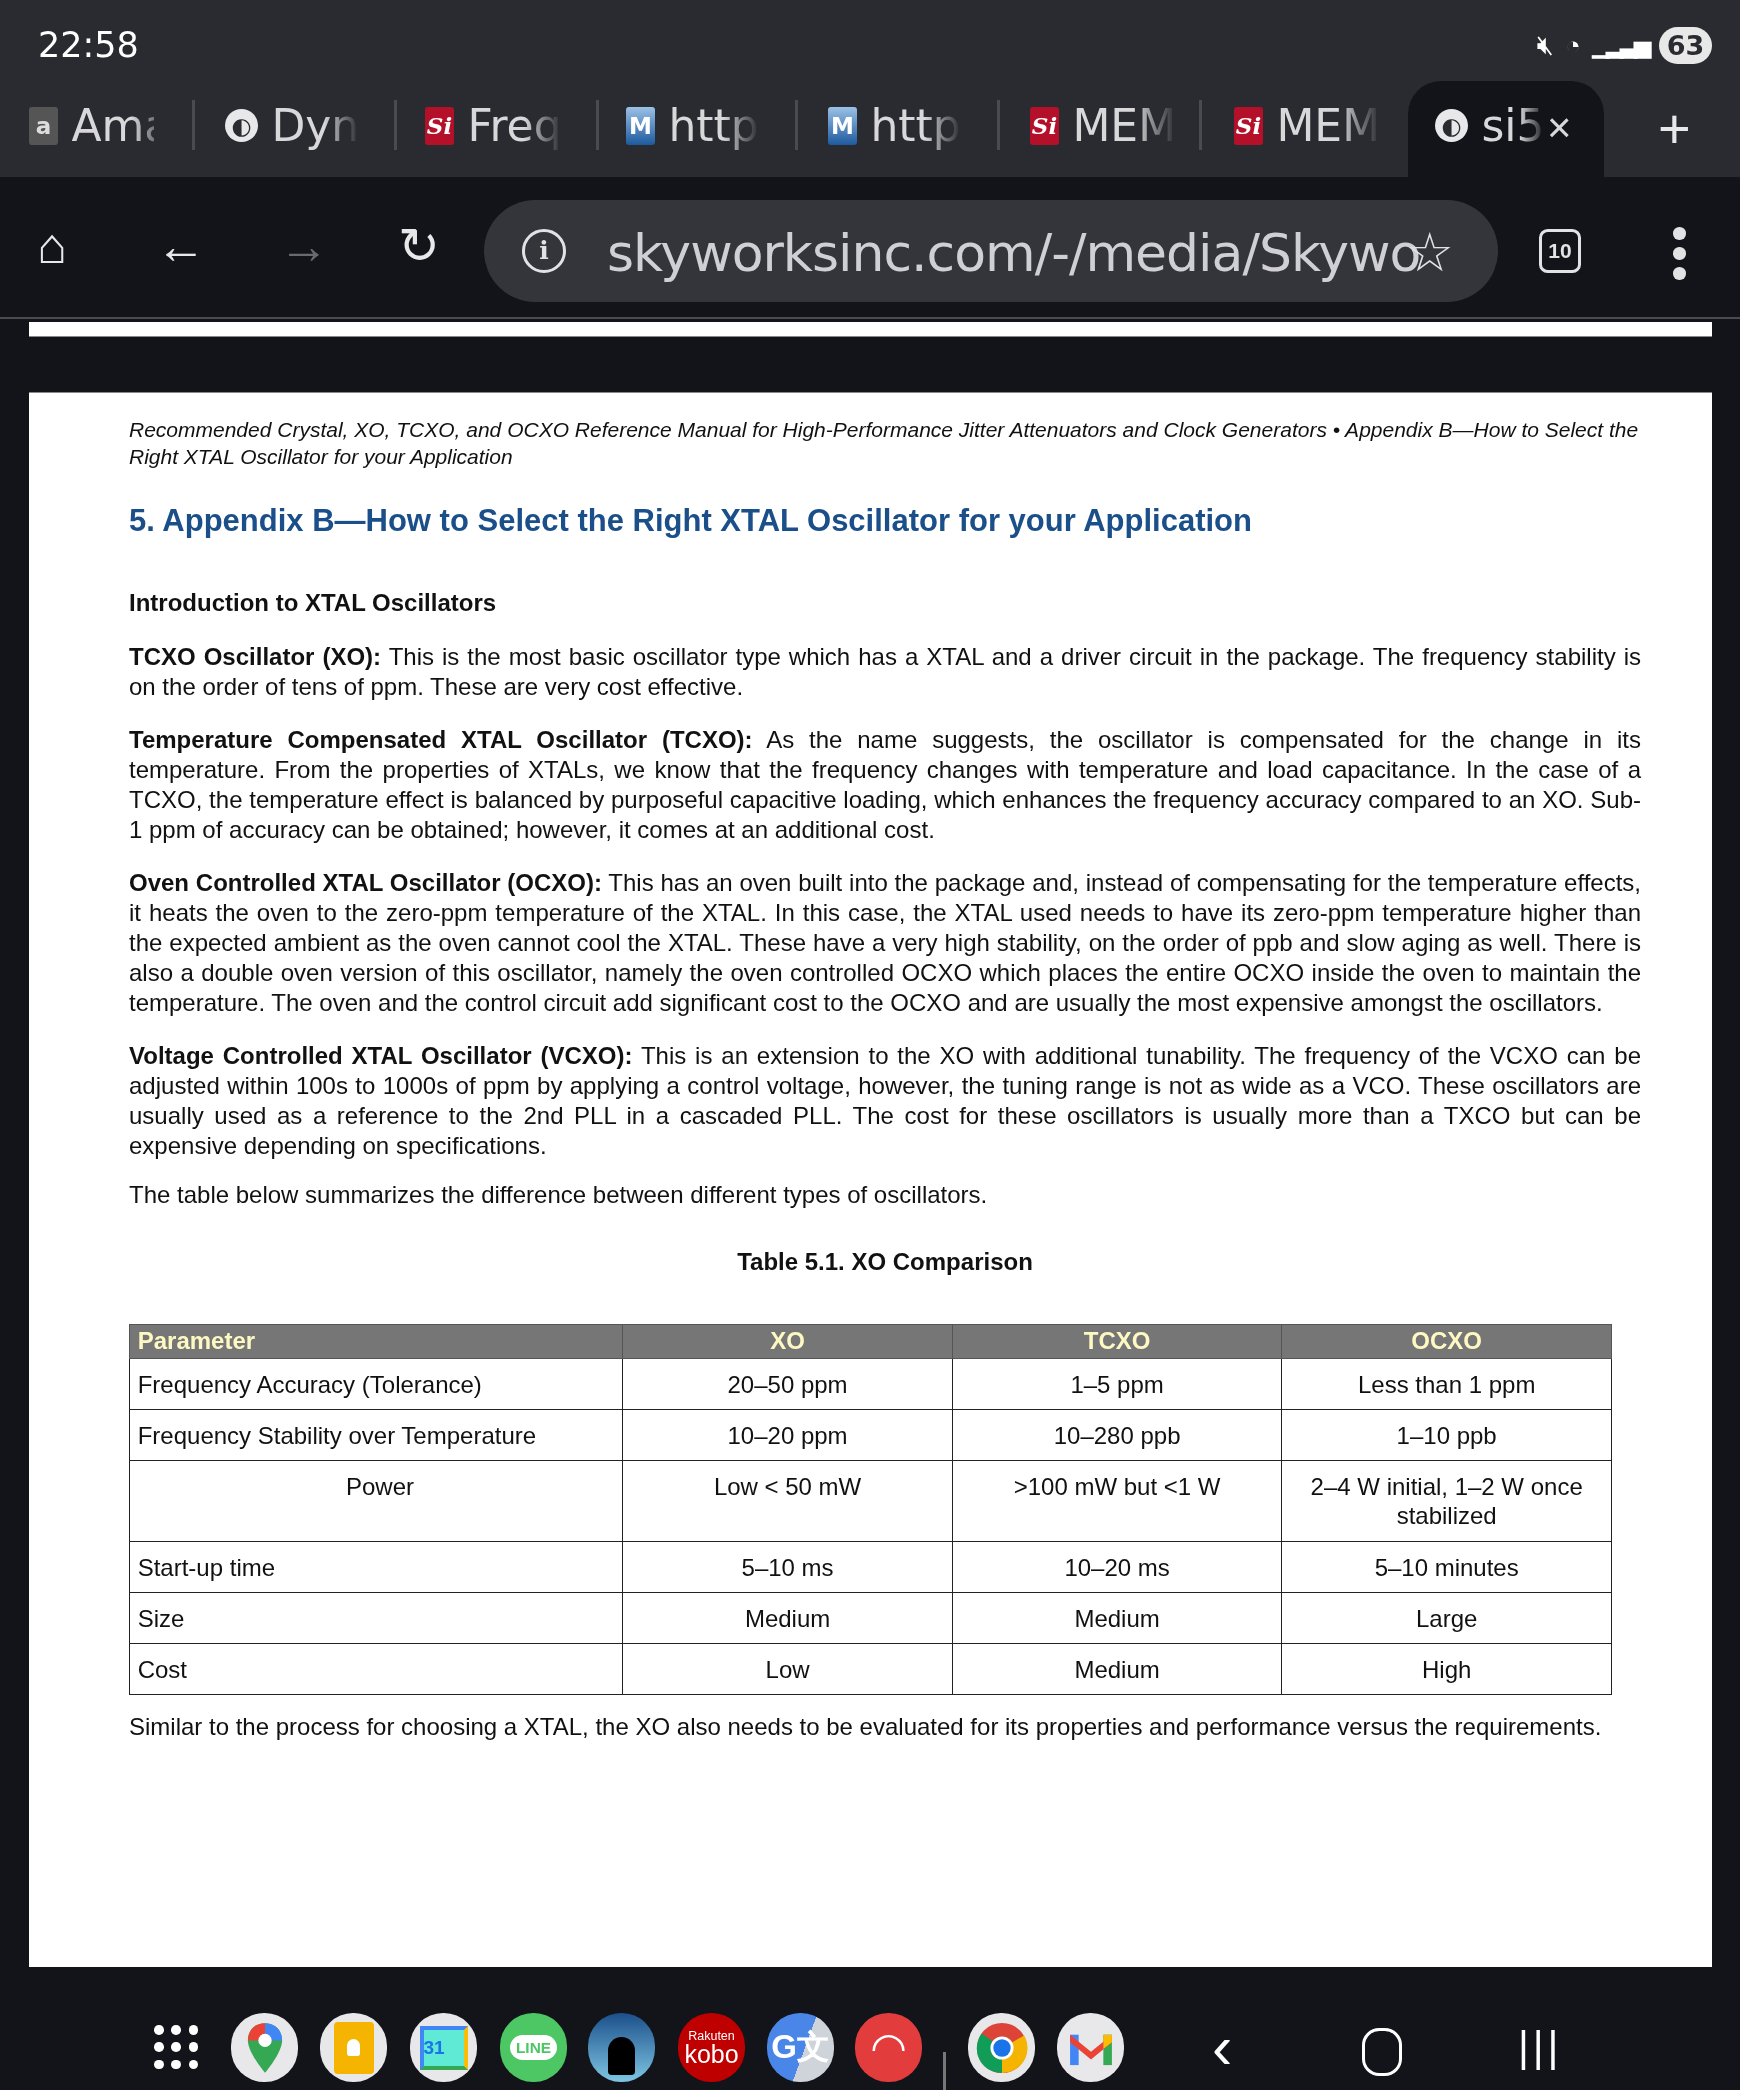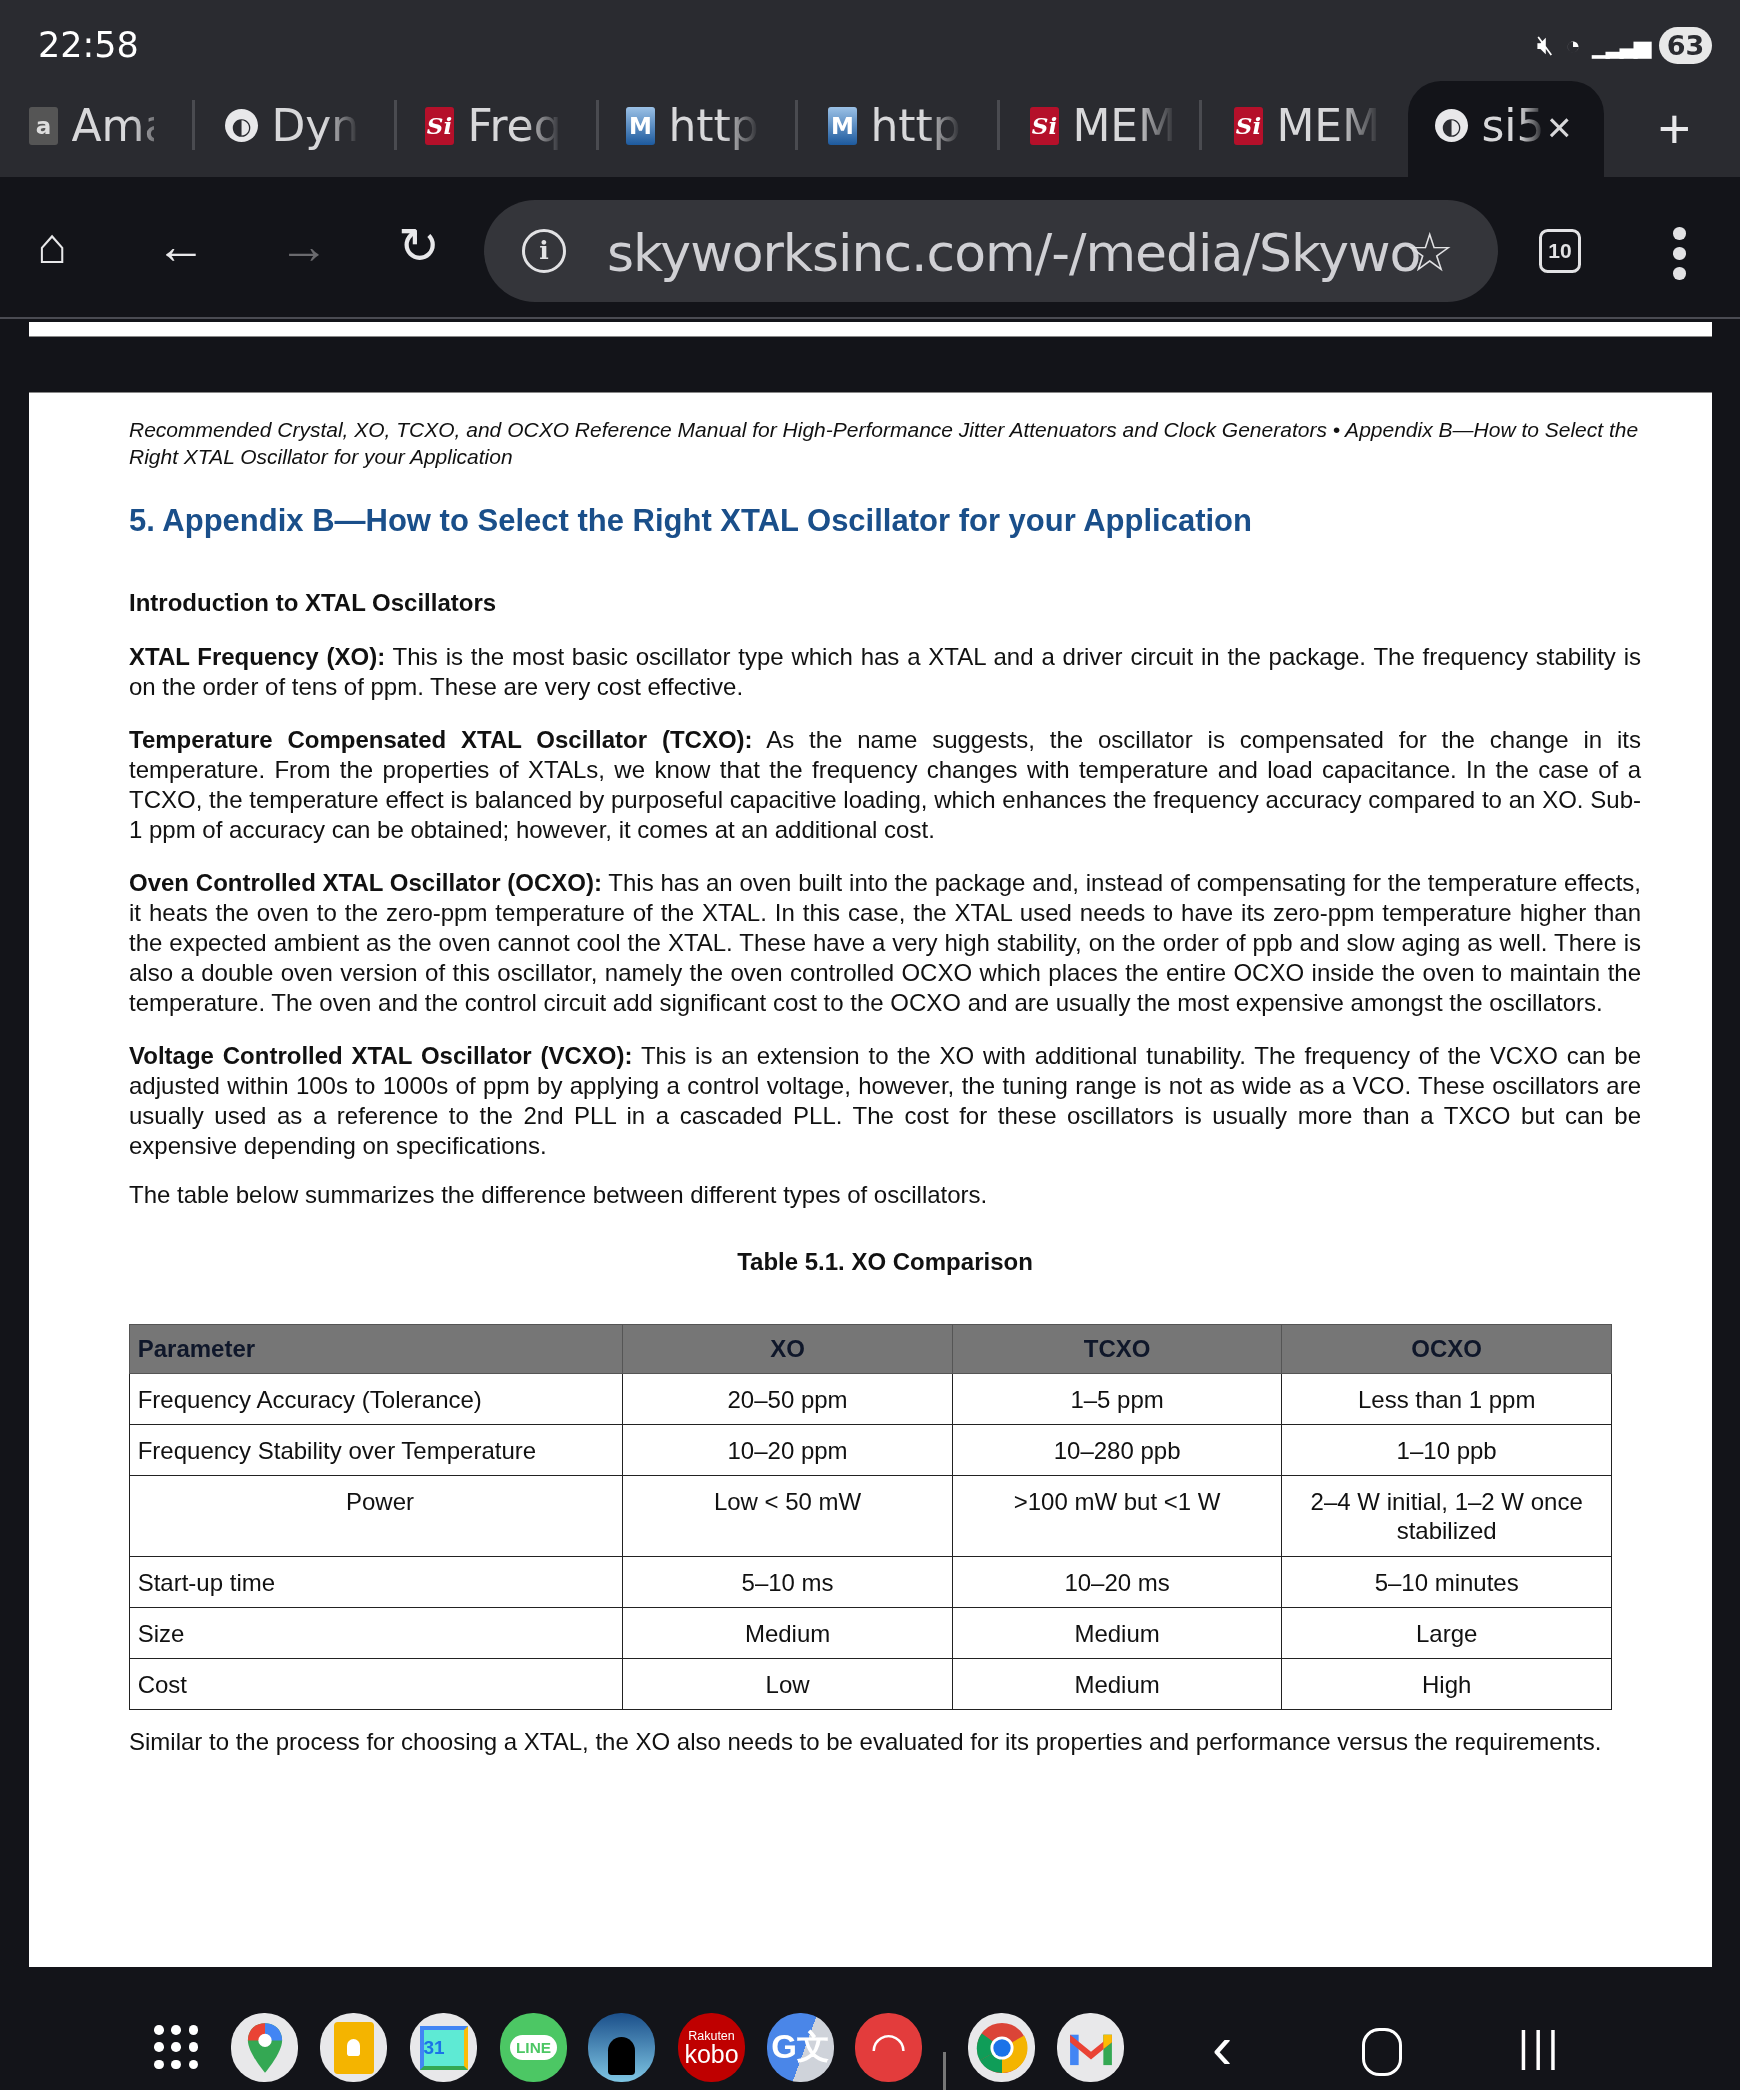--- a/index.html
+++ b/index.html
@@ -32,21 +32,21 @@
   .page-strip { position: absolute; left: 29px; top: 322px; width: 1683px; height: 15.4px; background: #fff; border-bottom: 1.9px solid #888; }
   .page { position: absolute; left: 29px; top: 392px; width: 1683px; height: 1576px; background: #fff; border-top: 1.9px solid #888; }
   .doc { position: absolute; left: 100px; top: 13.4px; width: 1512px; color: #111; }
   .running-head { font-size: 21px; line-height: 27px; margin-top: 9.6px; font-style: italic; }
   .h1 { color: #1a4f8a; font-weight: bold; font-size: 31px; margin-top: 33px; }
   .h2 { font-weight: bold; font-size: 24px; margin-top: 50px; }
   .para { font-size: 24px; line-height: 30px; text-align: justify; margin-top: 23px; }
   .para b { font-weight: bold; }
   .tcaption { text-align: center; font-weight: bold; font-size: 24px; margin-top: 38px; }
   table.cmp { border-collapse: collapse; width: 1483px; margin-top: 48px; font-size: 24px; }
-  table.cmp th { background: #767676; color: #0f172a; font-weight: bold; height: 49px; border: 1.9px solid #555; }
+  table.cmp th { background: #767676; color: #fef9c3; font-weight: bold; height: 34px; border: 1.9px solid #555; }
   table.cmp th:first-child { text-align: left; padding-left: 7.7px; }
   table.cmp td { border: 1.4px solid #222; height: 51px; text-align: center; vertical-align: top; padding-top: 11.5px; line-height: 29px; }
   table.cmp td:first-child { text-align: left; padding-left: 7.7px; }
   table.cmp tr.tall td { height: 81px; text-align: center; }
   .col0 { width: 494px; } .col1 { width: 330px; } .col2 { width: 330px; } .col3 { width: 330px; }
   .navbar { position: absolute; left: 0; top: 1967px; width: 1741px; height: 123px; background: #131419; }
   .dock-grid { position: absolute; left: 154px; top: 58px; display: grid; grid-template-columns: repeat(3, 9.6px); gap: 7.7px; }
   .dock-grid span { width: 9.6px; height: 9.6px; background: #fff; border-radius: 50%; display: block; }
   .app { position: absolute; top: 46px; width: 67px; height: 69px; border-radius: 33px; display: flex; align-items: center; justify-content: center; font-weight: bold; font-size: 21px; }
   .nav-btn { position: absolute; top: 56px; color: #fff; font-size: 48px; line-height: 48px; }
@@ -128,21 +128,21 @@
 </div>
 
 <div class="page-strip"></div>
 
 <div class="page">
   <div class="doc">
     <div class="running-head">Recommended Crystal, XO, TCXO, and OCXO Reference Manual for High-Performance Jitter Attenuators and Clock Generators • Appendix B—How to Select the Right XTAL Oscillator for your Application</div>
     <div class="h1">5.  Appendix B—How to Select the Right XTAL Oscillator for your Application</div>
     <div class="h2">Introduction to XTAL Oscillators</div>
 
-    <p class="para" style="margin-top:25px"><b>XTAL Frequency (XO):</b><span> This is the most basic oscillator type which has a XTAL and a driver circuit in the package. The frequency stability is on the order of tens of ppm. These are very cost effective.</span></p>
+    <p class="para" style="margin-top:25px"><b>TCXO Oscillator (XO):</b><span> This is the most basic oscillator type which has a XTAL and a driver circuit in the package. The frequency stability is on the order of tens of ppm. These are very cost effective.</span></p>
     <p class="para"><b>Temperature Compensated XTAL Oscillator (TCXO):</b><span> As the name suggests, the oscillator is compensated for the change in its temperature. From the properties of XTALs, we know that the frequency changes with temperature and load capacitance. In the case of a TCXO, the temperature effect is balanced by purposeful capacitive loading, which enhances the frequency accuracy compared to an XO. Sub-1 ppm of accuracy can be obtained; however, it comes at an additional cost.</span></p>
     <p class="para"><b>Oven Controlled XTAL Oscillator (OCXO):</b><span> This has an oven built into the package and, instead of compensating for the temperature effects, it heats the oven to the zero-ppm temperature of the XTAL. In this case, the XTAL used needs to have its zero-ppm temperature higher than the expected ambient as the oven cannot cool the XTAL. These have a very high stability, on the order of ppb and slow aging as well. There is also a double oven version of this oscillator, namely the oven controlled OCXO which places the entire OCXO inside the oven to maintain the temperature. The oven and the control circuit add significant cost to the OCXO and are usually the most expensive amongst the oscillators.</span></p>
     <p class="para"><b>Voltage Controlled XTAL Oscillator (VCXO):</b><span> This is an extension to the XO with additional tunability. The frequency of the VCXO can be adjusted within 100s to 1000s of ppm by applying a control voltage, however, the tuning range is not as wide as a VCO. These oscillators are usually used as a reference to the 2nd PLL in a cascaded PLL. The cost for these oscillators is usually more than a TXCO but can be expensive depending on specifications.</span></p>
     <p class="para" style="margin-top:19px">The table below summarizes the difference between different types of oscillators.</p>
 
     <div class="tcaption">Table 5.1.  XO Comparison</div>
 
     <table class="cmp">
       <thead>
         <tr>

